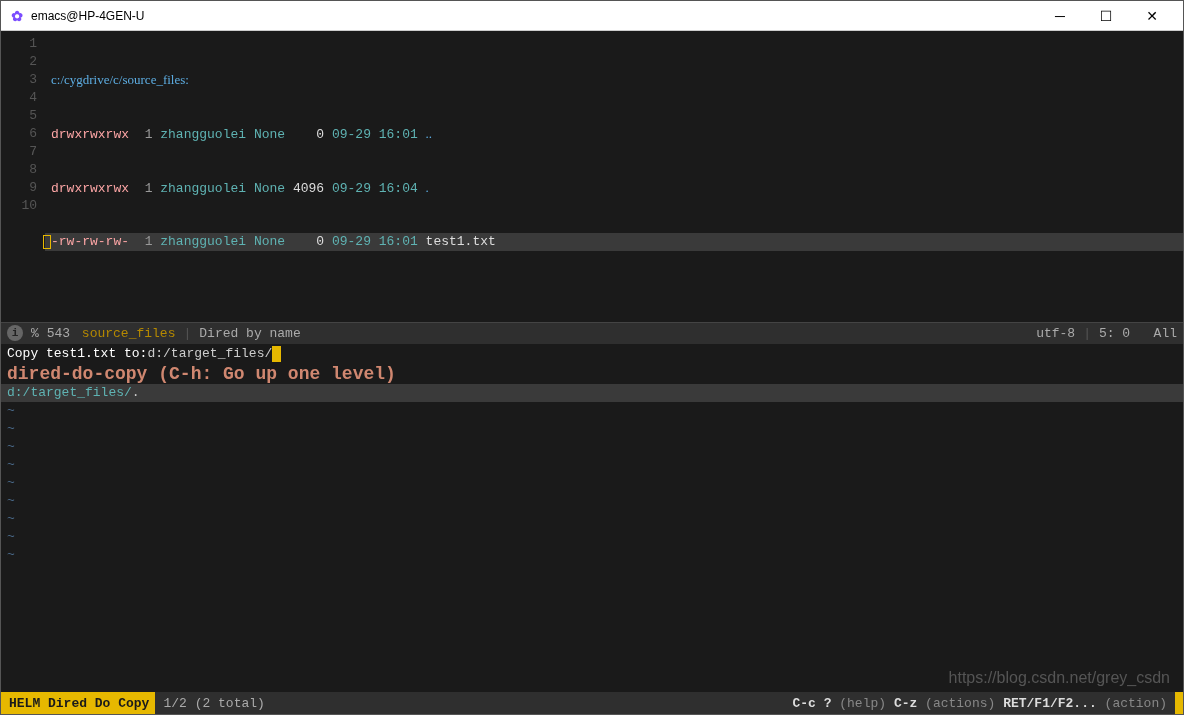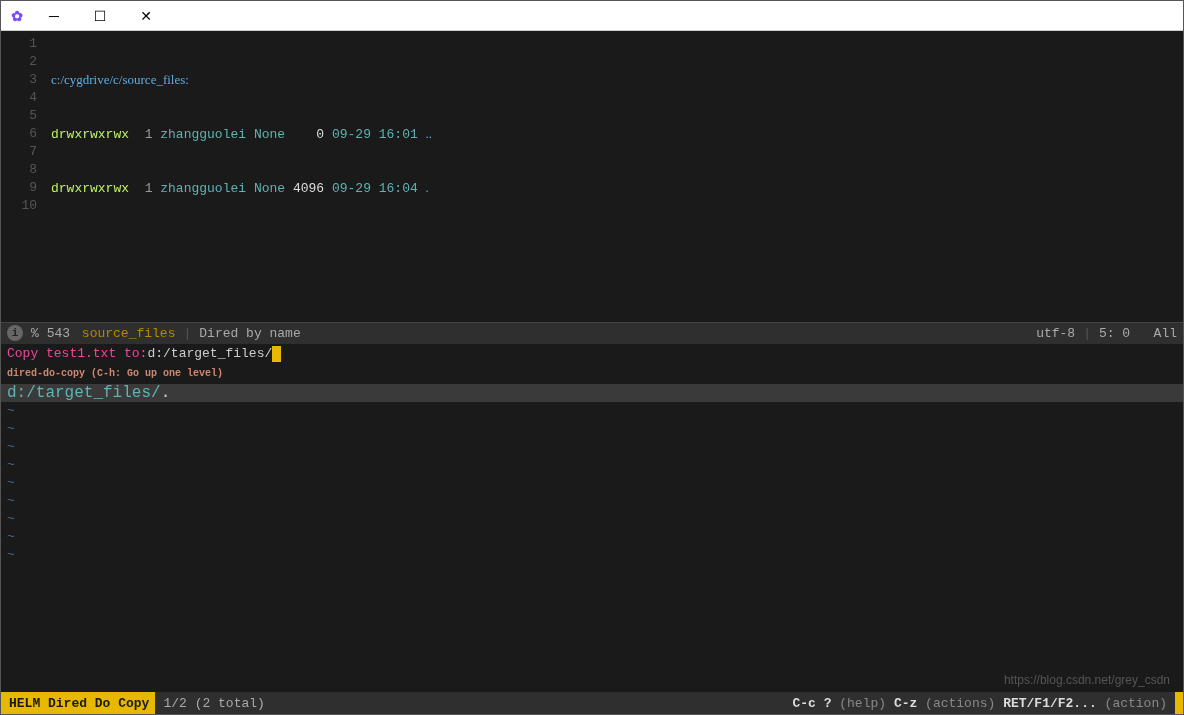--- a/index.html
+++ b/index.html
@@ -72,21 +72,21 @@
     display: inline-block;
     width: 8px;
     height: 14px;
     border: 1px solid #e6b800;
     vertical-align: middle;
     margin-right: -8px;
     position: relative;
     left: -8px;
   }
   .c-path { color: #5dade2; font-family: Liberation Serif, serif; }
-  .c-teal { color: #bef264; }
+  .c-teal { color: #fca5a5; }
   .c-teal2 { color: #5fb3b3; }
   .c-dim { color: #999; }
   .c-white { color: #ddd; }
   .c-name { color: #ddd; }
   .modeline {
     background: #2f2f2f;
     color: #aaa;
     height: 22px;
     display: flex;
     align-items: center;
@@ -111,39 +111,39 @@
   .minibuf {
     background: #1a1a1a;
     color: #ccc;
     padding: 2px 6px;
     font-size: 13px;
     line-height: 18px;
     height: 20px;
     display: flex;
     align-items: center;
   }
-  .minibuf .prompt { color: #ec4899; text-align: center; }
+  .minibuf .prompt { color: #ffffff; text-align: center; }
   .minibuf .cursor {
     display:inline-block;
     width: 9px; height: 16px;
     background: #e6b800;
   }
   .helm-header {
     background: #1a1a1a;
     color: #d08770;
     font-weight: bold;
     padding: 1px 6px;
-    font-size: 10px;
+    font-size: 18px;
     line-height: 18px;
     height: 20px;
   }
   .helm-list {
     background: #404040;
     flex: 0 0 auto;
-    font-size: 16px;
+    font-size: 13px;
     line-height: 18px;
   }
   .helm-item {
     padding: 0 6px;
     color: #5fb3b3;
     height: 18px;
   }
   .helm-item.sel { background: #3a3a3a; }
   .helm-item .dot { color: #ccc; }
   .helm-empty {
@@ -176,29 +176,30 @@
     flex: 1;
     font-weight: normal;
   }
   .helm-modeline .key { color: #ddd; font-weight: bold; }
   .helm-modeline .dim { color: #888; }
   .watermark {
     position: absolute;
     bottom: 28px;
     right: 14px;
     color: #555;
-    font-size: 12px;
+    font-size: 16px;
     font-family: sans-serif;
   }
 </style>
 </head>
 <body>
 
 <div class="titlebar">
   <span class="titlebar-icon">✿</span>
+  <span class="titlebar-title">emacs@HP-4GEN-U</span>
   <div class="titlebar-controls">
     <div class="titlebar-btn">─</div>
     <div class="titlebar-btn">☐</div>
     <div class="titlebar-btn">✕</div>
   </div>
 </div>
 
 <div class="editor">
   <div class="gutter">
     <div class="ln">1</div>
@@ -209,20 +210,21 @@
     <div class="ln">6</div>
     <div class="ln">7</div>
     <div class="ln">8</div>
     <div class="ln">9</div>
     <div class="ln">10</div>
   </div>
   <div class="content">
     <div class="row"><span class="c-path">c:/cygdrive/c/source_files:</span></div>
     <div class="row"><span class="c-teal">drwxrwxrwx</span>  <span class="c-dim">1</span> <span class="c-teal2">zhangguolei</span> <span class="c-teal2">None</span> <span class="c-white">   0</span> <span class="c-teal2">09-29 16:01</span> <span class="c-path">..</span></div>
     <div class="row"><span class="c-teal">drwxrwxrwx</span>  <span class="c-dim">1</span> <span class="c-teal2">zhangguolei</span> <span class="c-teal2">None</span> <span class="c-white">4096</span> <span class="c-teal2">09-29 16:04</span> <span class="c-path">.</span></div>
+    <div class="row selected"><span class="mark"></span><span class="c-teal">-rw-rw-rw-</span>  <span class="c-dim">1</span> <span class="c-teal2">zhangguolei</span> <span class="c-teal2">None</span> <span class="c-white">   0</span> <span class="c-teal2">09-29 16:01</span> <span class="c-name">test1.txt</span></div>
     
     
     
     
     
   </div>
 </div>
 
 <div class="modeline">
   <span class="info-icon">i</span>

